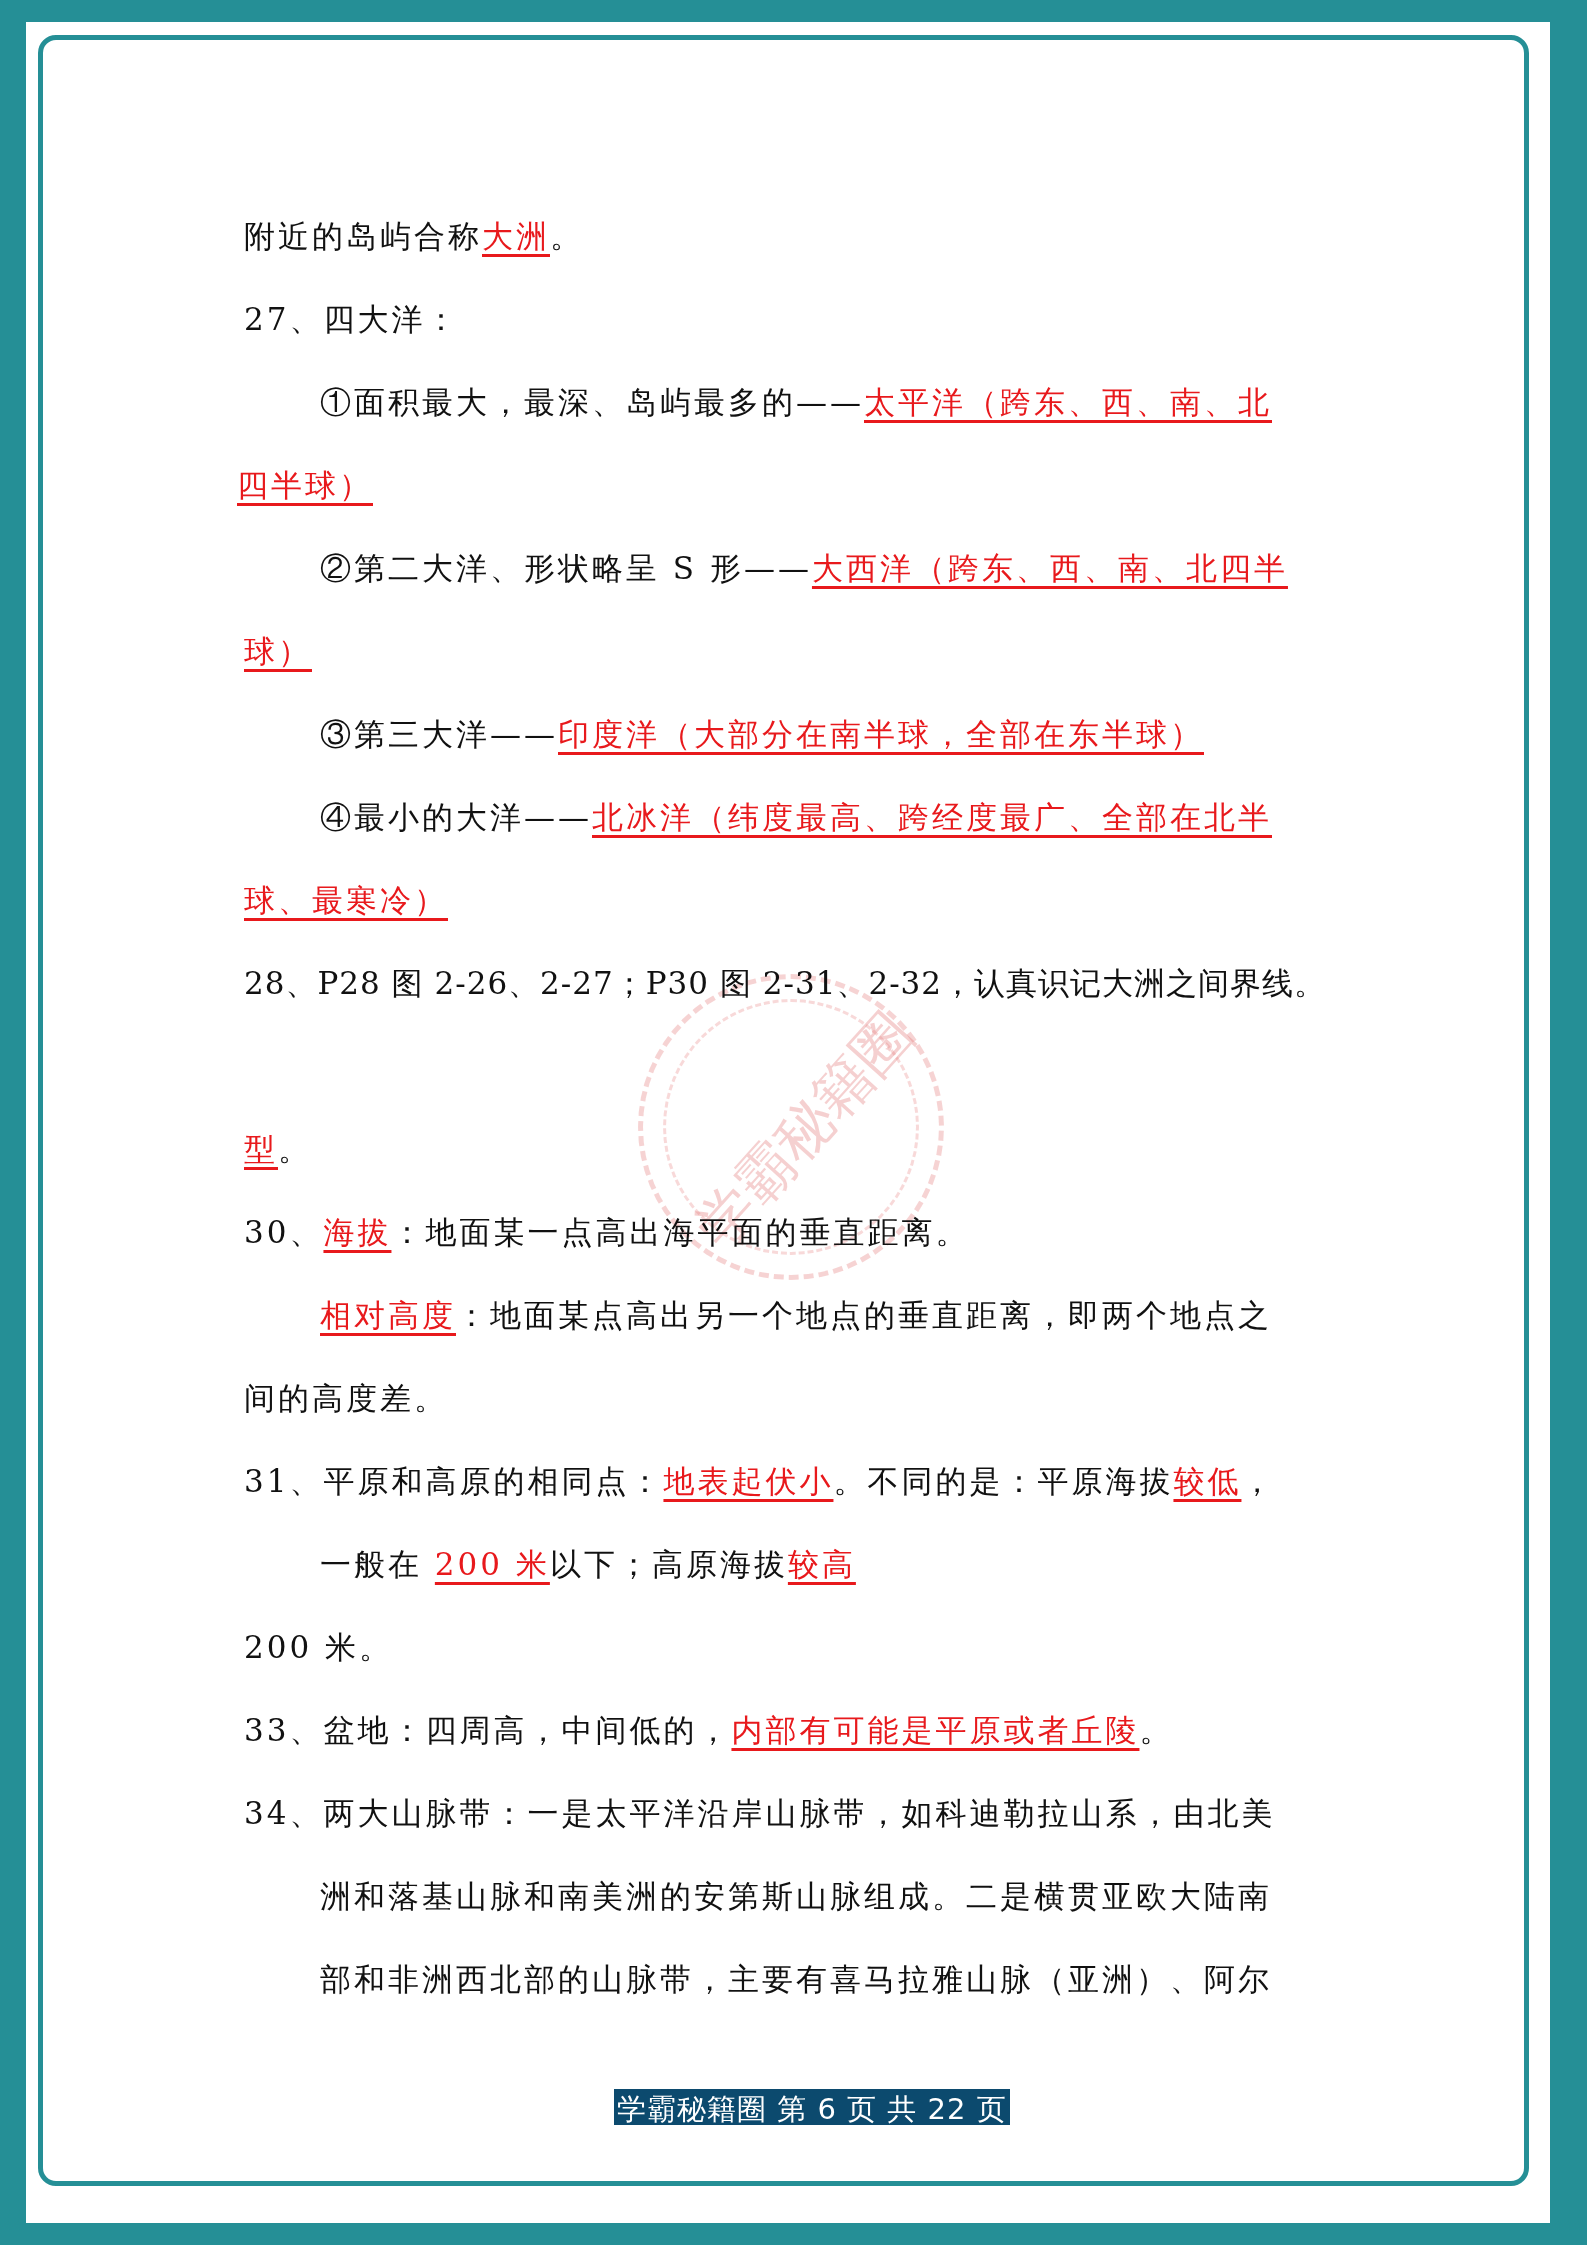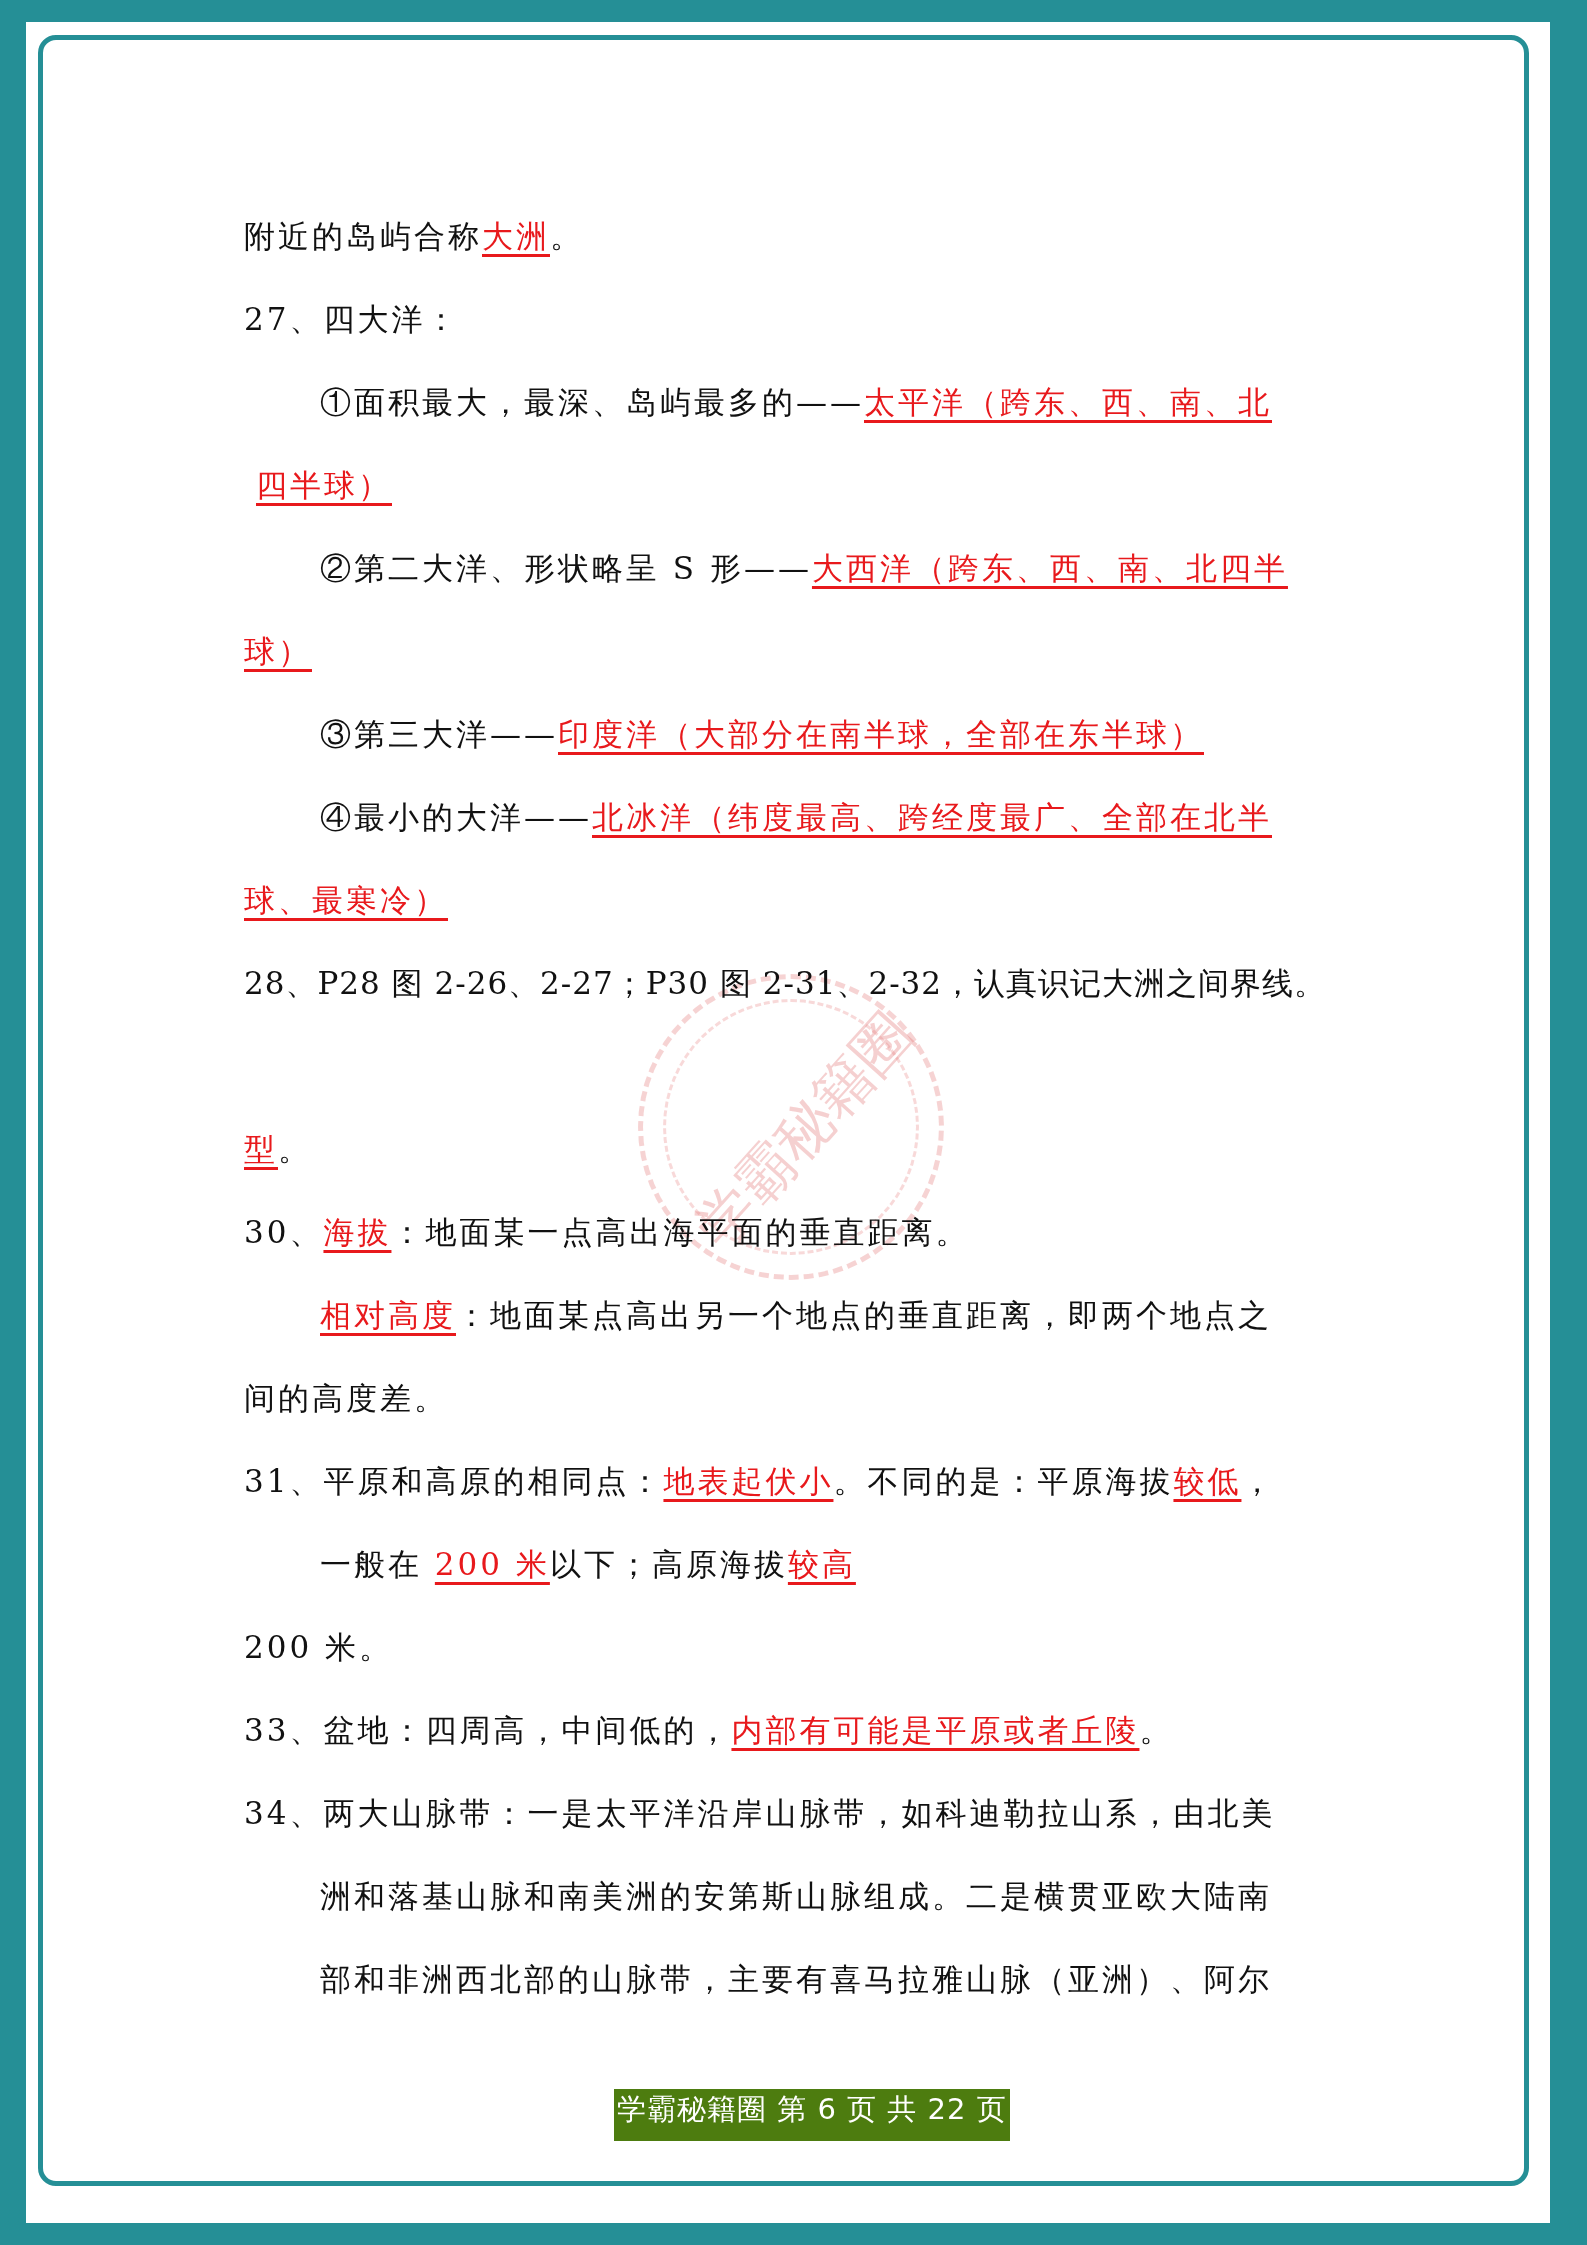--- a/index.html
+++ b/index.html
@@ -4,22 +4,22 @@
 <style>
   html, body { margin:0; padding:0; }
   body { width:1587px; height:2245px; background:#258f96; position:relative; overflow:hidden;
          font-family:"DejaVu Serif","Liberation Serif",serif; }
   .paper { position:absolute; left:26px; top:22px; width:1524px; height:2201px; background:#ffffff; }
   .frame { position:absolute; left:12px; top:13px; width:1491px; height:2151px;
            border:5px solid #258f96; border-radius:18px; box-sizing:border-box; }
   .content { position:absolute; left:0; top:0; width:100%; height:100%; }
   .line { position:absolute; font-size:31px; color:#111; white-space:nowrap; letter-spacing:3px; line-height:40px; }
   .red { color:#e8191c; text-decoration:underline; text-decoration-color:#e8191c; text-decoration-thickness:3px; text-underline-offset:7px; }
-  .footer { position:absolute; left:588px; top:2067px; height:52px; padding:0 3px;
-            background:#4d7c0f; color:#fff; font-family:"DejaVu Sans","Liberation Sans",sans-serif;
+  .footer { position:absolute; left:588px; top:2067px; height:36px; padding:0 3px;
+            background:#0c4a6e; color:#fff; font-family:"DejaVu Sans","Liberation Sans",sans-serif;
             font-size:29px; line-height:40px; white-space:nowrap; letter-spacing:1px; }
   .stamp { position:absolute; left:612px; top:952px; width:306px; height:306px; border-radius:50%;
            border:5px dashed rgba(230,130,130,0.35); box-sizing:border-box; pointer-events:none; }
   .stamp-inner { position:absolute; left:20px; top:20px; right:20px; bottom:20px; border-radius:50%;
            border:3px dashed rgba(230,130,130,0.3); }
   .stamp-text { position:absolute; left:20px; top:120px; width:270px; text-align:center;
            transform:rotate(-48deg); font-family:"DejaVu Sans",sans-serif; font-size:58px;
            color:rgba(225,120,120,0.35); white-space:nowrap; }
 </style>
 </head>
@@ -30,21 +30,21 @@
 
   <div class="stamp">
     <div class="stamp-inner"></div>
     <div class="stamp-text">学霸秘籍圈</div>
   </div>
 
   <div class="content">
     <div class="line" style="left:218px;top:194px"><span>附近的岛屿合称</span><span class="red">大洲</span><span>。</span></div>
     <div class="line" style="left:218px;top:277px"><span>27、四大洋：</span></div>
     <div class="line" style="left:294px;top:360px"><span>①面积最大，最深、岛屿最多的——</span><span class="red">太平洋（跨东、西、南、北</span></div>
-    <div class="line" style="left:230px;top:443px"><span class="red">四半球）</span></div>
+    <div class="line" style="left:211px;top:443px"><span class="red">四半球）</span></div>
     <div class="line" style="left:294px;top:526px"><span>②第二大洋、形状略呈 S 形——</span><span class="red">大西洋（跨东、西、南、北四半</span></div>
     <div class="line" style="left:218px;top:609px"><span class="red">球）</span></div>
     <div class="line" style="left:294px;top:775px"><span>④最小的大洋——</span><span class="red">北冰洋（纬度最高、跨经度最广、全部在北半</span></div>
     <div class="line" style="left:294px;top:692px"><span>③第三大洋——</span><span class="red">印度洋（大部分在南半球，全部在东半球）</span></div>
     <div class="line" style="left:218px;top:858px"><span class="red">球、最寒冷）</span></div>
     <div class="line" style="left:218px;top:941px;letter-spacing:1px"><span>28、P28 图 2-26、2-27；P30 图 2-31、2-32，认真识记大洲之间界线。</span></div>
     <div class="line" style="left:218px;top:1107px"><span class="red">型</span><span>。</span></div>
     <div class="line" style="left:218px;top:1190px"><span>30、</span><span class="red">海拔</span><span>：地面某一点高出海平面的垂直距离。</span></div>
     <div class="line" style="left:294px;top:1273px"><span class="red">相对高度</span><span>：地面某点高出另一个地点的垂直距离，即两个地点之</span></div>
     <div class="line" style="left:218px;top:1356px"><span>间的高度差。</span></div>

